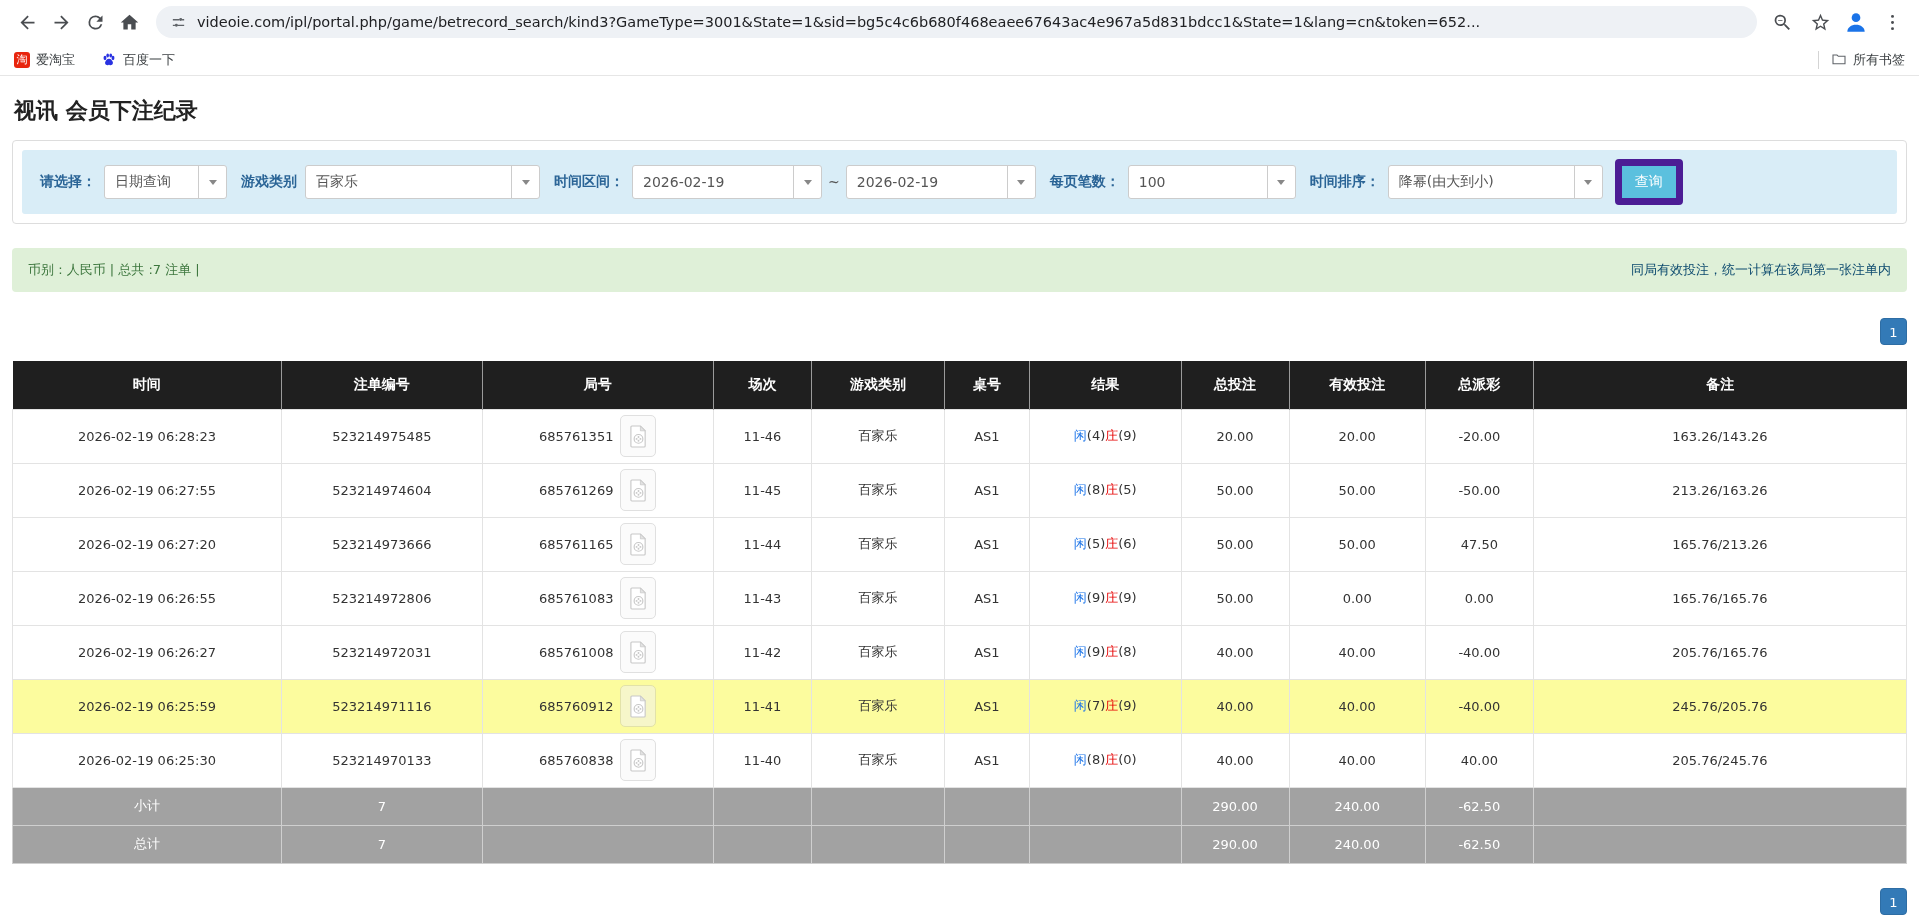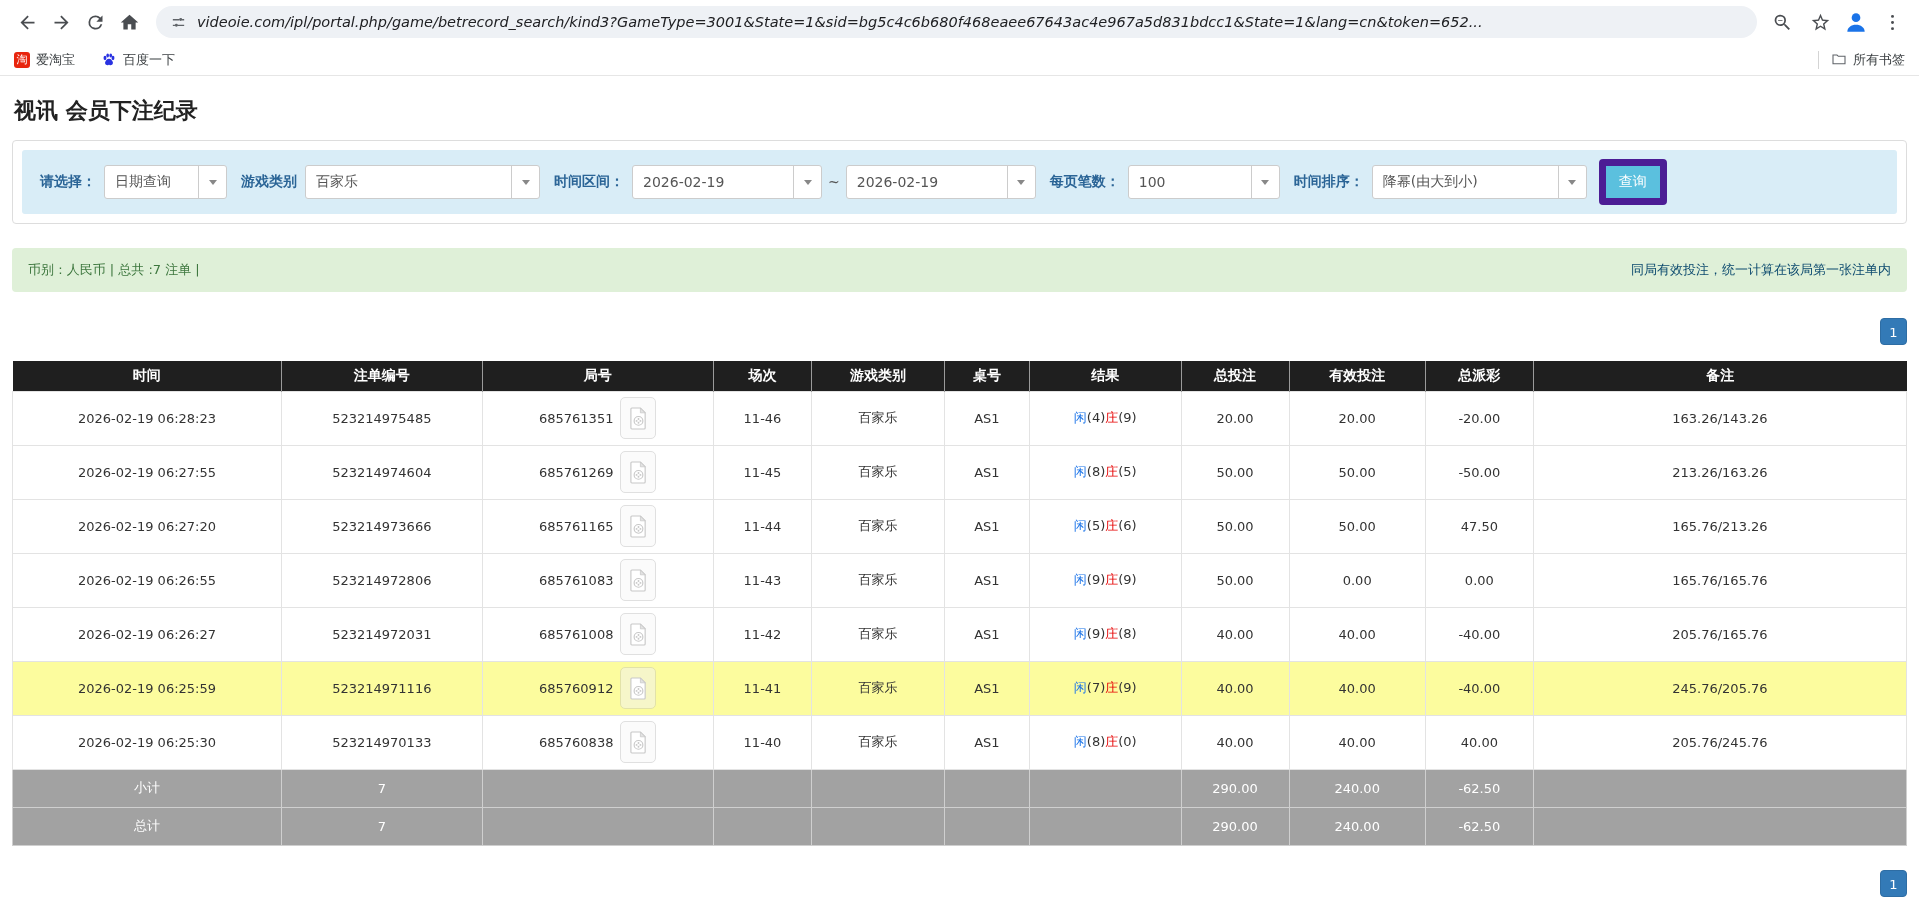--- a/index.html
+++ b/index.html
@@ -8,21 +8,21 @@
 
   
   .toolbar { height:44px; display:flex; align-items:center; padding:0 10px; background:#fff; }
   .tb-icon { width:34px; height:34px; display:flex; align-items:center; justify-content:center;
     border-radius:50%; cursor:pointer; flex:0 0 auto; }
   .tb-icon svg { width:21px; height:21px; fill:#4a4d51; }
   .omnibox { flex:1 1 auto; height:32px; margin:0 8px 0 10px; background:#eef1f5; border-radius:16px;
     display:flex; align-items:center; padding:0 14px; min-width:0; }
   .omnibox svg { width:17px; height:17px; fill:#5f6368; flex:0 0 auto; }
   .url { margin-left:10px; font-size:14.5px; color:#202124; white-space:nowrap; overflow:hidden;
-    text-overflow:ellipsis;font-style:italic; }
+    text-overflow:ellipsis; }
   .right-icons { display:flex; align-items:center; gap:4px; flex:0 0 auto; }
   .avatar { width:30px; height:30px; border-radius:50%; display:flex; align-items:center; justify-content:center; }
   .avatar svg { width:26px; height:26px; }
 
   .bookmarks { height:32px; display:flex; align-items:center; padding:0 14px; background:#fff;
     border-bottom:1px solid #e6e6e6; font-size:13px; color:#3c4043; }
   .bm-item { display:flex; align-items:center; gap:6px; margin-right:26px; cursor:pointer; }
   .bm-ico-taobao { width:16px; height:16px; background:#e8250e; border-radius:3px; color:#fff;
     font-size:11px; line-height:16px; text-align:center; }
   .bm-spacer { flex:1; }
@@ -51,21 +51,21 @@
   .summary-left { color:#3c763d; }
   .summary-right { color:#0c4a6e; }
 
   .pagin-row { margin:26px 12px 0 12px; text-align:right; }
   .pagin-row.bottom { margin-top:24px; }
   .page-btn { display:inline-block; min-width:27px; height:27px; line-height:27px; text-align:center;
     background:#337ab7; border:1px solid #2e6da4; color:#fff; font-size:13px; border-radius:4px; cursor:pointer; }
 
   
   table.bets { width:1895px; margin:16px 12px 0 12px; border-collapse:collapse; table-layout:fixed; }
-  .bets th { background:#1f1f1f; color:#fff; font-size:14px; font-weight:bold; height:30px;
+  .bets th { background:#1f1f1f; color:#fff; font-size:14px; font-weight:bold; height:48px;
     border-right:1px solid #9a9a9a; }
   .bets th:last-child { border-right:none; }
   .bets td { height:54px; text-align:center; font-size:13px; color:#333;
     border:1px solid #e3e3e3; background:#fff; }
   .bets tr.hl td { background:#fcfc9e; }
   .bets tfoot td { height:38px; background:#a2a2a2; color:#fff; border:1px solid #cfcfcf; font-size:13px; }
   .blue { color:#1a73e8; }
   .neg { color:#ff0000; }
   .res-p { color:#1a73e8; }
   .res-b { color:#e60000; }
@@ -175,21 +175,21 @@
     <div class="sel" style="width:190px">
       <span class="sel-text">2026-02-19</span>
       <span class="sel-arrow"></span>
     </div>
     <span class="tilde">~</span>
     <div class="sel" style="width:190px">
       <span class="sel-text">2026-02-19</span>
       <span class="sel-arrow"></span>
     </div>
     <span class="f-label" style="margin-left:14px">每页笔数：</span>
-    <div class="sel" style="width:152px">
+    <div class="sel" style="width:168px">
       <span class="sel-text">100</span>
       <span class="sel-arrow"></span>
     </div>
     <span class="f-label" style="margin-left:14px">时间排序：</span>
     <div class="sel" style="width:215px">
       <span class="sel-text">降幂(由大到小)</span>
       <span class="sel-arrow"></span>
     </div>
     <button class="btn-query">查询</button>
   </div>

